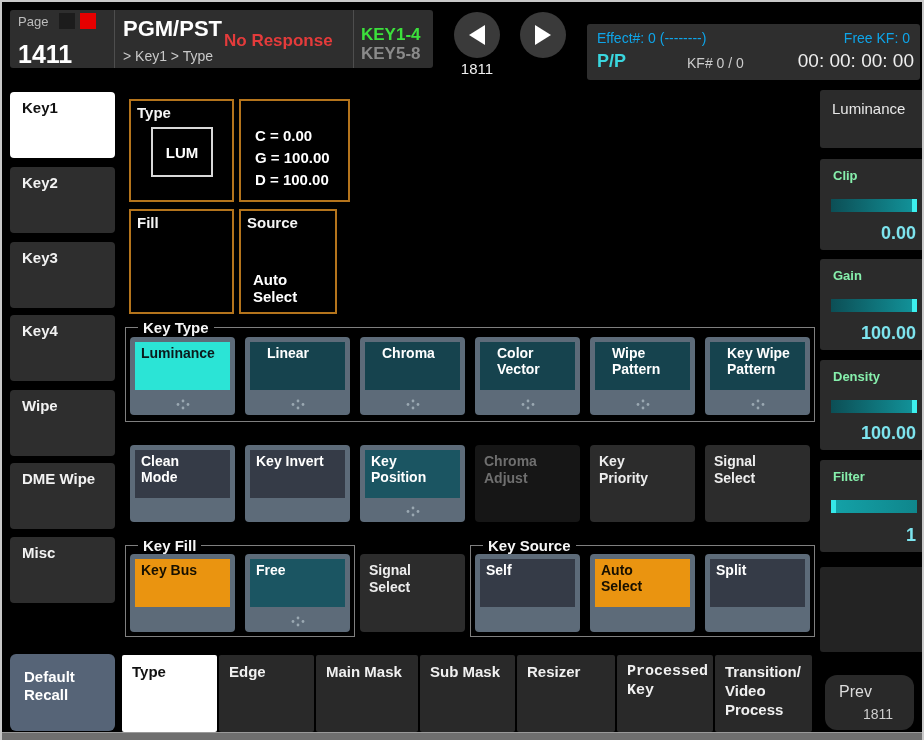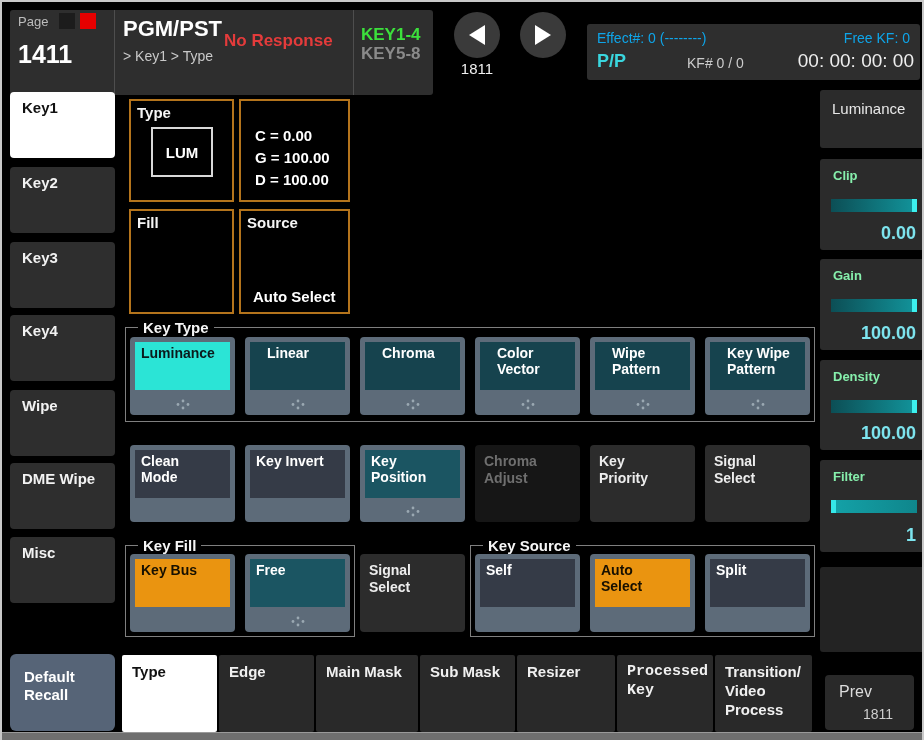--- a/index.html
+++ b/index.html
@@ -57,38 +57,38 @@
   .inner.orange{background:#ea9410;color:#171000;}
   .dots{position:absolute;left:50%;transform:translateX(-50%);bottom:5px;}
   .dots circle{fill:#9aa8b2;}
   .flatBtn{width:105px;height:78px;background:#2c2c2c;border-radius:4px;color:#ededed;
     font-weight:bold;font-size:14px;line-height:17px;padding:8px 0 0 9px;box-sizing:border-box;}
   .flatBtn.disabled{background:#161616;color:#6f6f6f;}
   
   .tab{top:653px;height:77px;background:#292929;border-radius:2px;color:#f0f0f0;
     font-weight:bold;font-size:15px;line-height:19px;padding:7px 0 0 10px;box-sizing:border-box;}
   .tab.active{background:#ffffff;color:#111;}
-  .prevBtn{left:823px;top:673px;width:89px;height:55px;background:#292929;border-radius:4px;color:#dcdcdc;}
+  .prevBtn{left:823px;top:673px;width:89px;height:55px;background:#292929;border-radius:12px;color:#dcdcdc;}
   
   .rBox{left:818px;width:104px;background:#2b2b2b;border-radius:3px;}
   .rHeader{color:#e8e8e8;font-size:15px;padding:10px 0 0 12px;box-sizing:border-box;}
   .rLbl{position:absolute;left:13px;top:9px;font-weight:bold;font-size:13px;color:#86efac;}
   .slider{position:absolute;left:11px;right:7px;top:40px;height:13px;background:linear-gradient(90deg,#0c4e55,#12959c);}
   .slider .capR{position:absolute;right:0;top:0;bottom:0;width:5px;background:#3cf0ee;}
   .sliderF{position:absolute;left:11px;right:7px;top:40px;height:13px;background:linear-gradient(90deg,#14a2a8,#0f868c);}
   .sliderF .capL{position:absolute;left:0;top:0;bottom:0;width:5px;background:#35e8e8;}
   .rVal{position:absolute;right:8px;bottom:6px;font-weight:bold;font-size:18px;color:#7de4ee;}
   .bottomStrip{position:absolute;left:0;right:0;bottom:0;height:7px;background:#6f6f6f;border-top:1px solid #9a9a9a;}
 </style>
 </head>
 <body>
 
 <div id="screen">
 
-  <div class="abs topPanel" style="left:8px;top:8px;width:423px;height:85px;">
+  <div class="abs topPanel" style="left:8px;top:8px;width:423px;height:58px;">
     <div class="vsep" style="left:104px;"></div>
     <div class="vsep" style="left:343px;"></div>
     <div class="abs pageLabel" style="left:8px;top:4px;">Page</div>
     <div class="sq" style="left:49px;top:3px;background:#1c1c1c;"></div>
     <div class="sq" style="left:70px;top:3px;background:#e60000;"></div>
     <div class="abs pageNum" style="left:8px;top:30px;">1411</div>
     <div class="abs titleTxt" style="left:113px;top:6px;">PGM/PST</div>
     <div class="abs alertTxt" style="left:214px;top:21px;">No Response</div>
     <div class="abs crumbTxt" style="left:113px;top:38px;">&gt; Key1 &gt; Type</div>
     <div class="abs bankOn" style="left:351px;top:15px;">KEY1-4</div>
@@ -126,21 +126,21 @@
     <div class="lumBox">LUM</div>
   </div>
   <div class="abs oBox" style="left:237px;top:97px;width:111px;height:103px;">
     <div class="paramLines prelines">C = 0.00
 G = 100.00
 D = 100.00</div>
   </div>
   <div class="abs oBox" style="left:127px;top:207px;width:105px;height:105px;">
     <div class="lbl">Fill</div>
   </div>
-  <div class="abs oBox" style="left:237px;top:207px;width:111px;height:105px;">
+  <div class="abs oBox" style="left:237px;top:207px;width:98px;height:105px;">
     <div class="lbl">Source</div>
     <div class="srcVal">Auto Select</div>
   </div>
 
   <div class="abs group" style="left:123px;top:325px;width:690px;height:95px;">
     <div class="legend">Key Type</div>
   </div>
   <div class="abs panelBtn" style="left:128px;top:335px;">
     <div class="inner cyan">Luminance</div>
     <svg class="dots" width="16" height="11">

